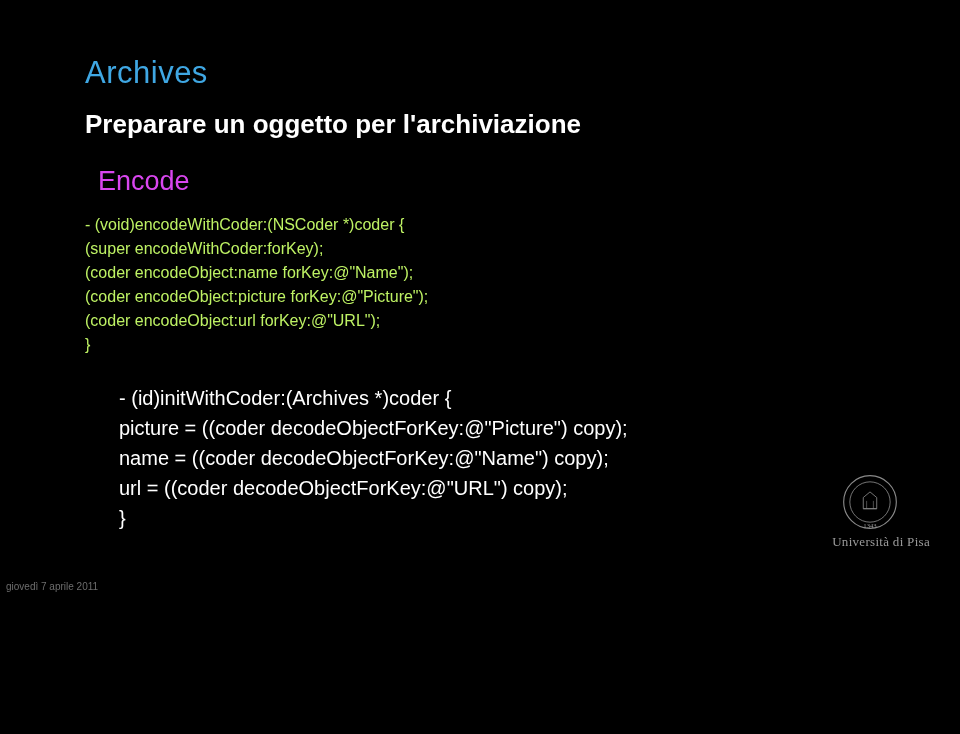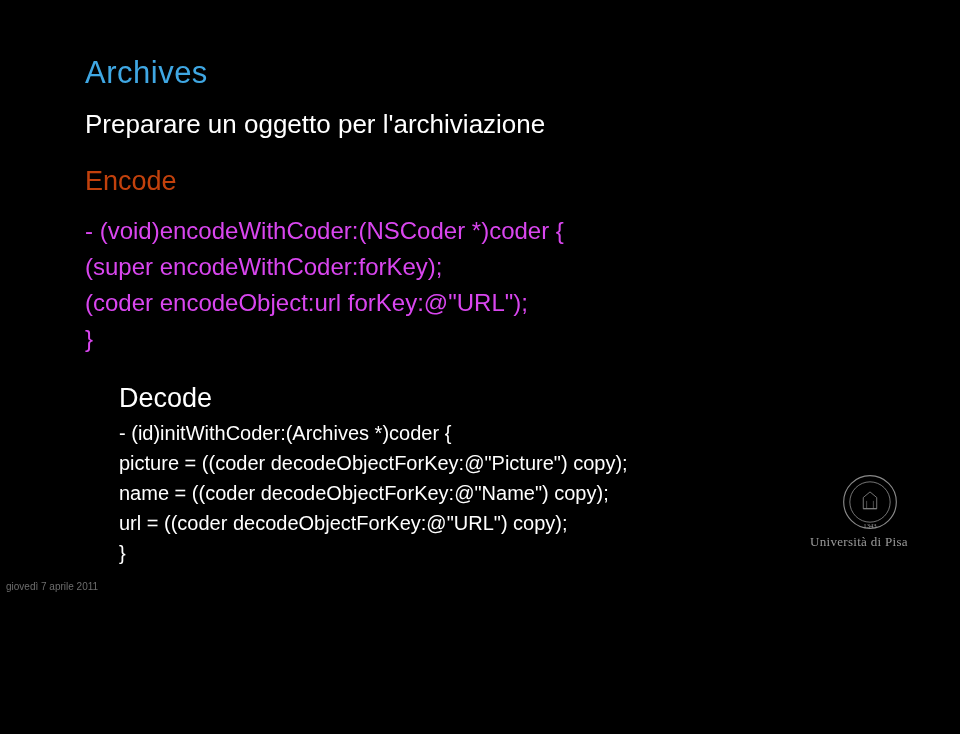--- a/index.html
+++ b/index.html
@@ -27,32 +27,32 @@
   .title {
     color: #3fa7e3;
     font-size: 31px;
     font-weight: 400;
     letter-spacing: 0.5px;
     margin: 0 0 18px 0;
   }
   .subtitle {
     color: #fff;
     font-size: 26px;
-    font-weight: 400;
+    font-weight: 700;
     margin: 0 0 26px 0;
   }
   .section {
-    color: #c2410c;
+    color: #d946ef;
     font-size: 27px;
     font-weight: 400;
-    margin: 0 0 6px 0;
+    margin: 0 0 6px 13px;
   }
   .code {
-    color: #d946ef;
-    font-size: 24px;
+    color: #bef264;
+    font-size: 16px;
     font-weight: 300;
     line-height: 1.5;
     margin: 16px 0 26px 0;
   }
   .code-line { white-space: pre-wrap; }
   .decode-block {
     margin-left: 34px;
   }
   .decode-head {
     font-size: 27px;
@@ -62,21 +62,21 @@
   .decode-code {
     font-size: 20px;
     font-weight: 300;
     line-height: 1.5;
   }
   .logo {
     position: absolute;
     right: 30px;
     bottom: 48px;
     width: 120px;
-    text-align: left;
+    text-align: right;
   }
   .uni-text {
     color: #9b9b9b;
     font-size: 13px;
     font-family: Georgia, "Times New Roman", serif;
     font-style: normal;
     letter-spacing: 0.3px;
     margin-top: 4px;
   }
   .seal {
@@ -102,26 +102,27 @@
   <div class="content">
 
     <h1 class="title">Archives</h1>
 
     <p class="subtitle">Preparare un oggetto per l'archiviazione</p>
 
     <div class="section">Encode</div>
     <div class="code">
       <div class="code-line">- (void)encodeWithCoder:(NSCoder *)coder {</div>
       <div class="code-line">(super encodeWithCoder:forKey);</div>
+      <div class="code-line">(coder encodeObject:name forKey:@"Name");</div>
+      <div class="code-line">(coder encodeObject:picture forKey:@"Picture");</div>
       <div class="code-line">(coder encodeObject:url forKey:@"URL");</div>
       <div class="code-line">}</div>
     </div>
 
     <div class="decode-block">
-      <div class="decode-head">Decode</div>
       <div class="decode-code">
         <div class="code-line">- (id)initWithCoder:(Archives *)coder {</div>
         <div class="code-line">picture = ((coder decodeObjectForKey:@"Picture") copy);</div>
         <div class="code-line">name = ((coder decodeObjectForKey:@"Name") copy);</div>
         <div class="code-line">url = ((coder decodeObjectForKey:@"URL") copy);</div>
         <div class="code-line">}</div>
       </div>
     </div>
 
   </div>

